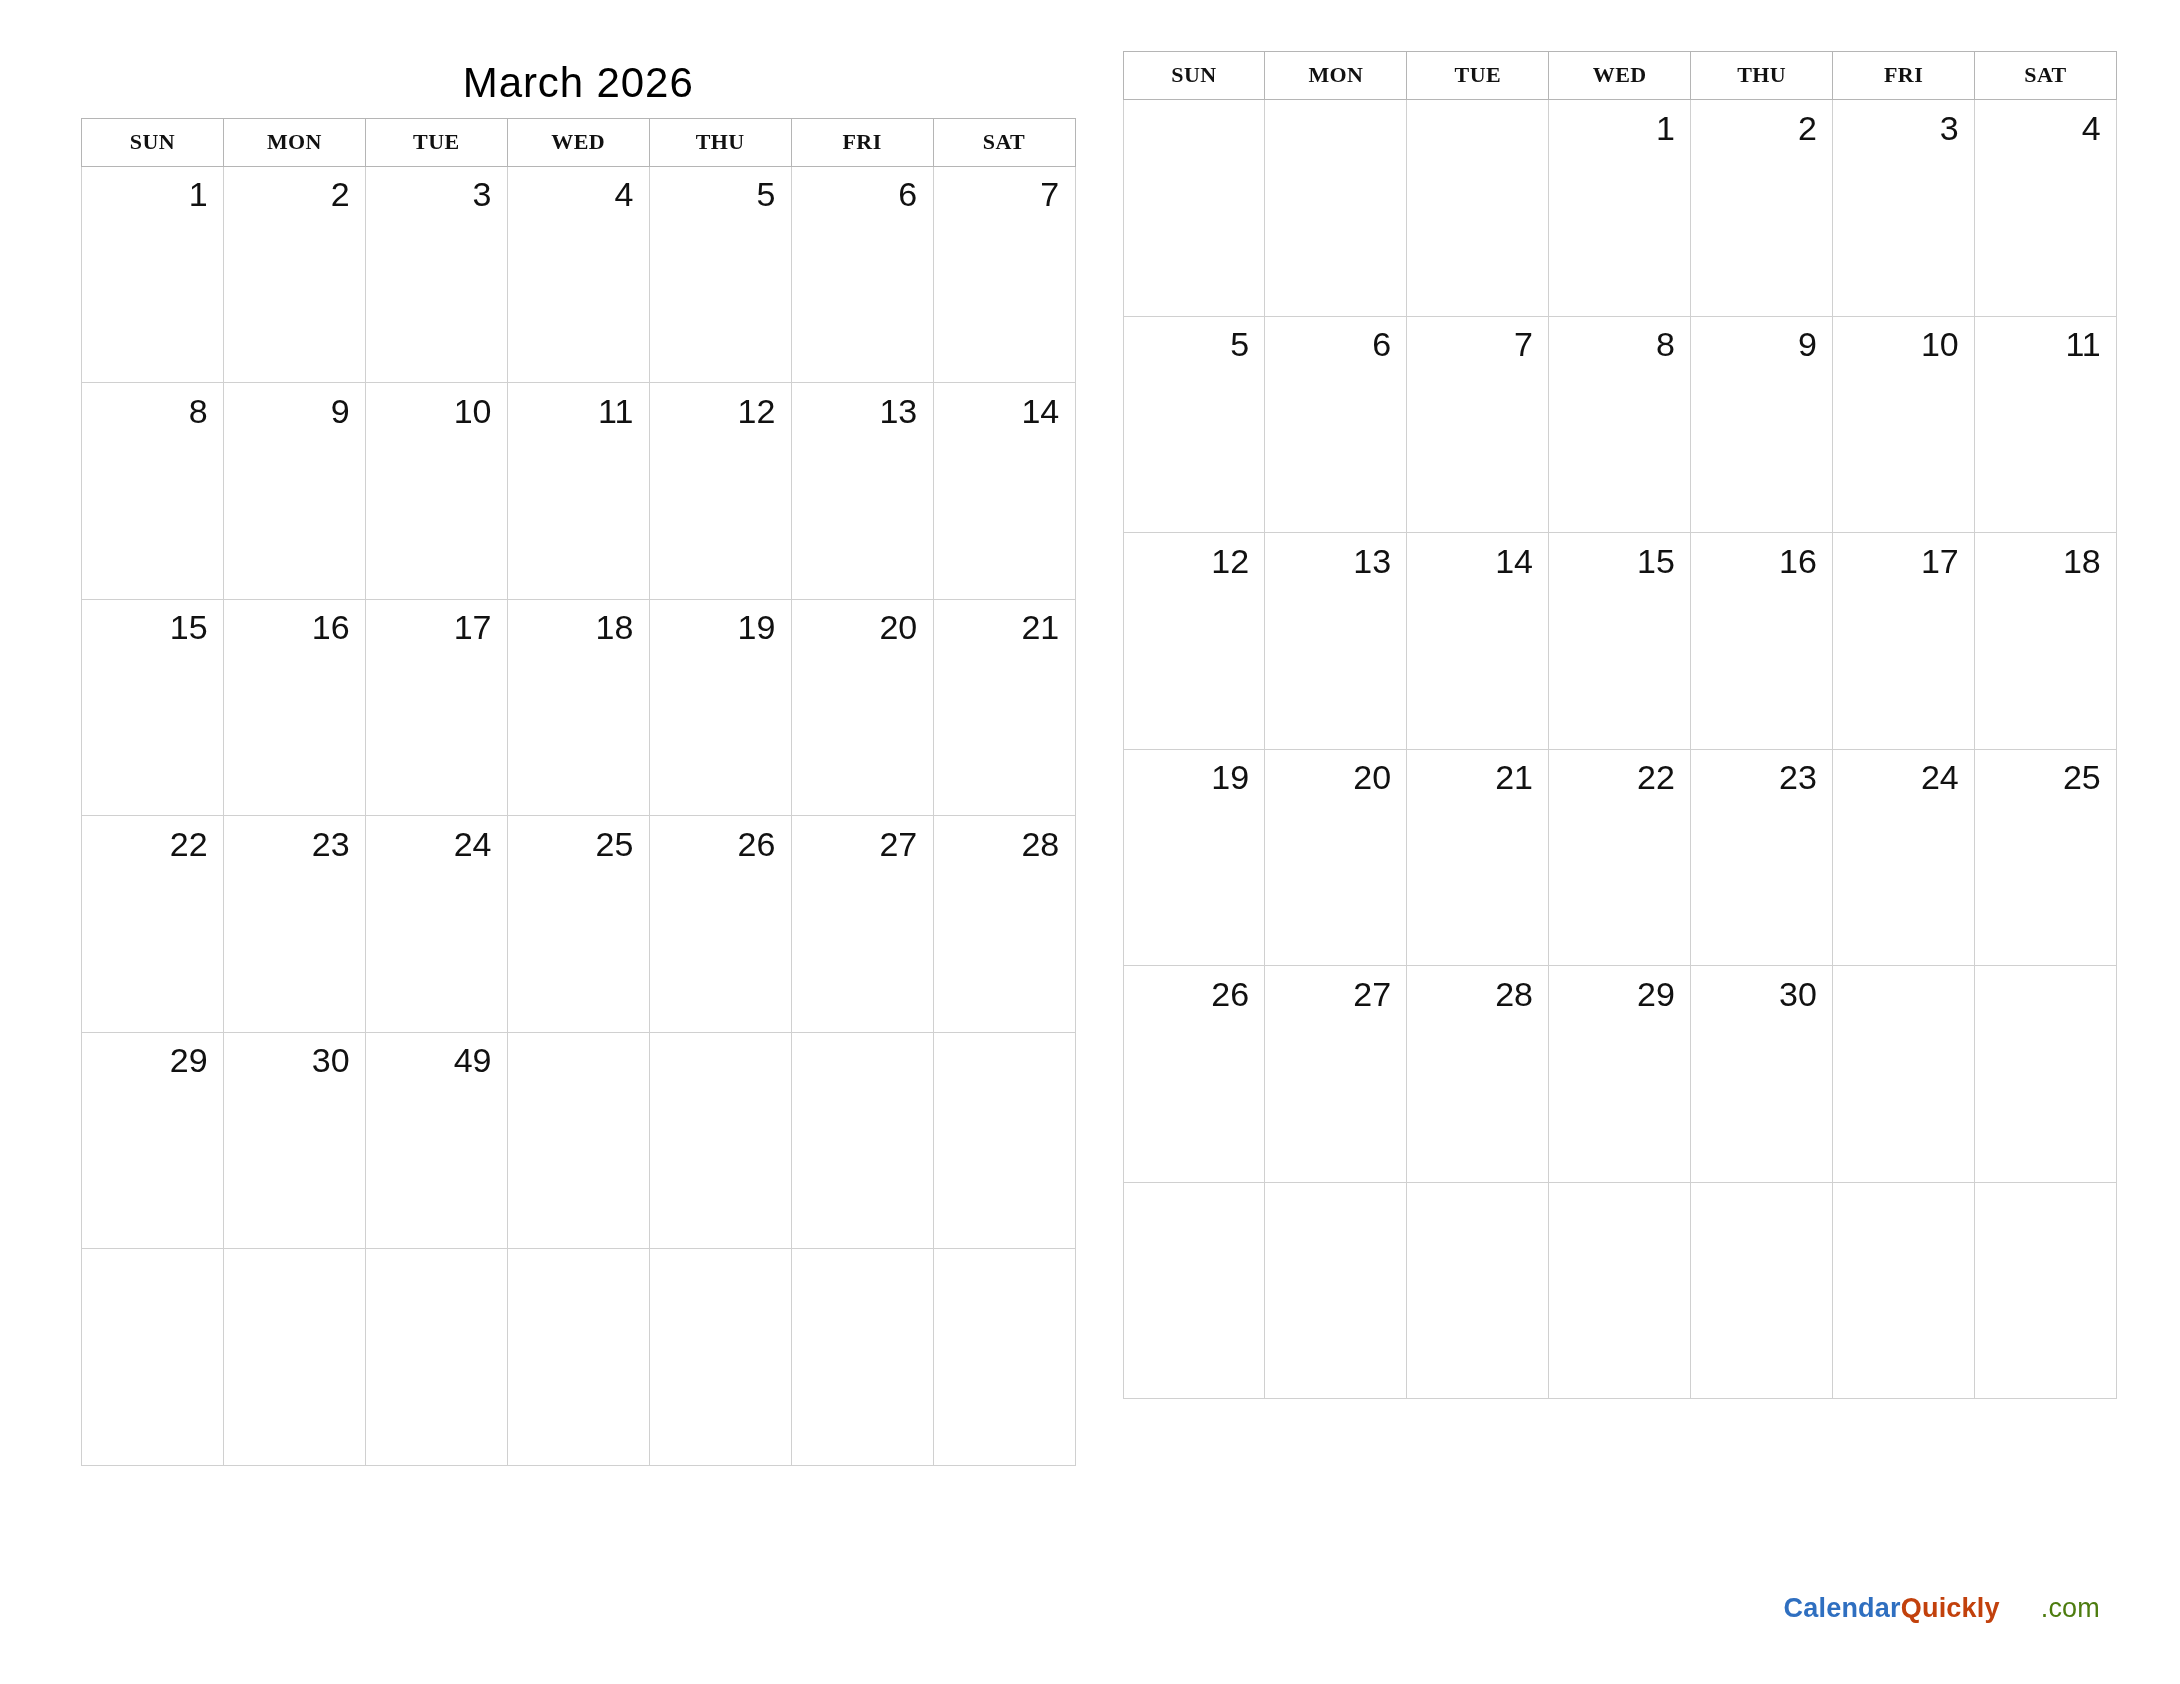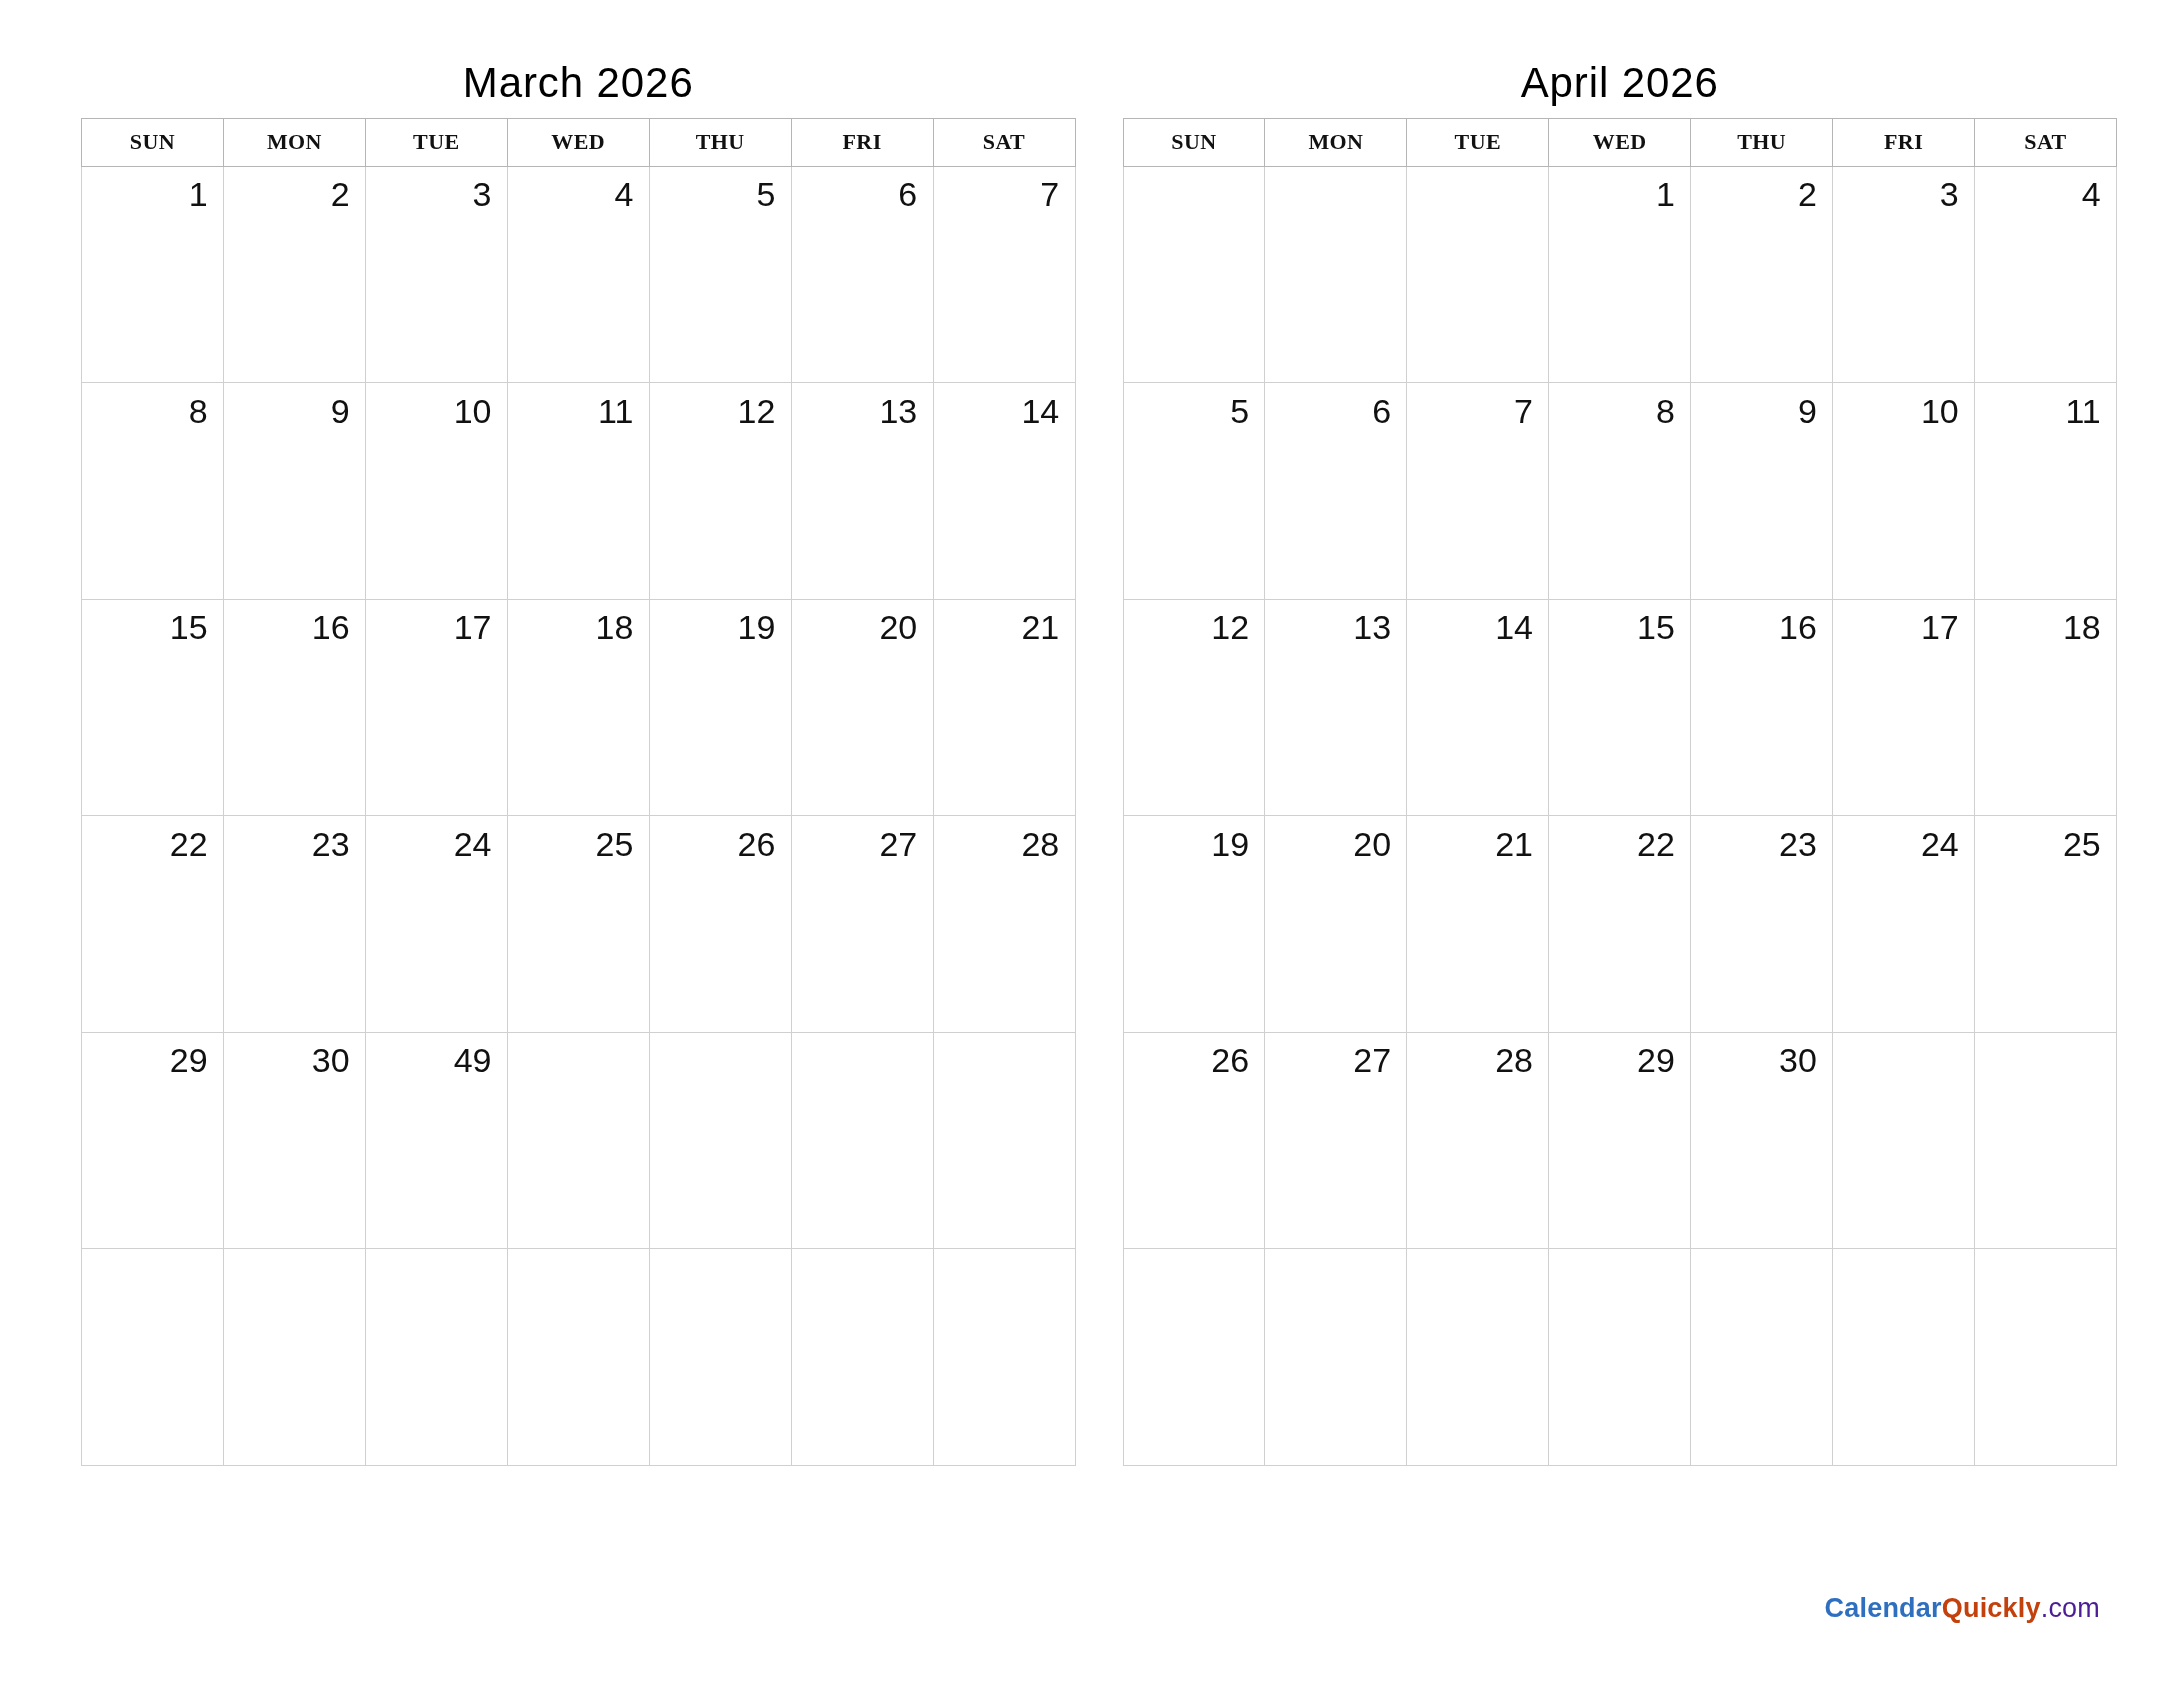--- a/index.html
+++ b/index.html
@@ -74,21 +74,21 @@
   .footer {
     position: absolute;
     right: 81px;
     bottom: 61px;
     font-size: 27px;
     font-weight: 700;
     letter-spacing: 0.2px;
   }
   .brand-a { color: #2f6fc0; }
   .brand-b { color: #c2410c; }
-  .brand-c { color: #4c1d95; font-weight: 400;}
+  .brand-c { color: #4d7c0f; font-weight: 400; margin-left: 41px;}
 </style>
 </head>
 <body>
 
 <div class="page">
   <div class="calendars">
 
     <div class="cal">
       <div class="cal-title">March 2026</div>
       <table class="grid">
@@ -156,21 +156,20 @@
             <td></td>
             <td></td>
             <td></td>
             <td></td>
           </tr>
         </tbody>
       </table>
     </div>
 
     <div class="cal">
-      <div class="cal-title">April 2026</div>
       <table class="grid">
         <thead>
           <tr>
             <th>SUN</th>
             <th>MON</th>
             <th>TUE</th>
             <th>WED</th>
             <th>THU</th>
             <th>FRI</th>
             <th>SAT</th>

